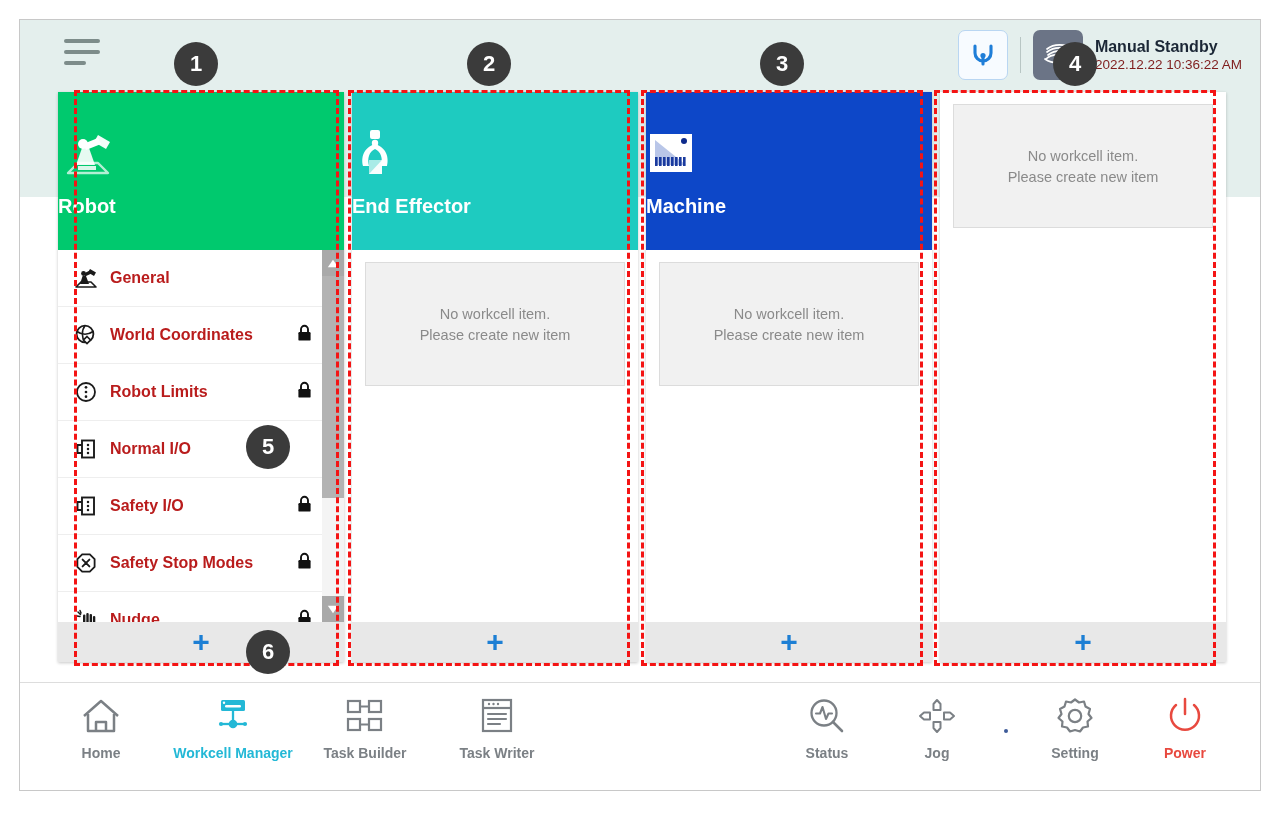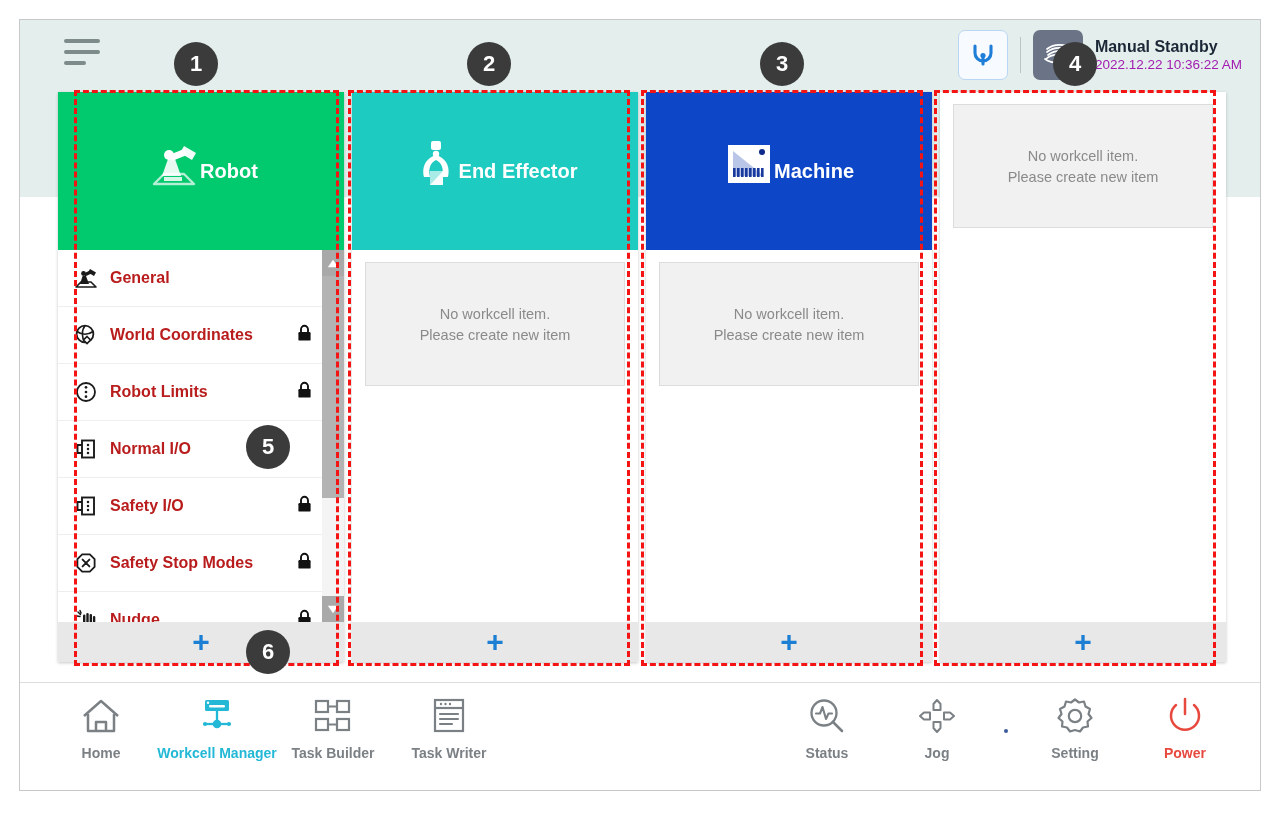--- a/index.html
+++ b/index.html
@@ -71,42 +71,42 @@
   }
   #status-text-block {
     margin-left: 12px;
     line-height: 1.25;
   }
   #status-title {
     font-size: 16px; font-weight: bold; color: #1b2736;
     white-space: nowrap;
   }
   #status-datetime {
-    font-size: 13.5px; color: #a21caf;
+    font-size: 13.5px; color: #7f1d1d;
     white-space: nowrap;
   }
 
   
   #cards-row {
     position: absolute;
     left: 38px; top: 72px;
     width: 1168px; height: 570px;
     display: flex;
     gap: 8px;
   }
   .workcell-card {
     width: 286px;
     background: #ffffff;
     box-shadow: 0 1px 3px rgba(0,0,0,0.22);
     display: flex; flex-direction: column;
   }
   .card-header {
     height: 158px;
-    display: flex; flex-direction: row;
-    align-items: center; justify-content: center;
+    display: flex; flex-direction: column;
+    align-items: flex-start; justify-content: center;
     cursor: pointer;
     flex: none;
   }
   .card-header .card-icon {
     height: 58px;
     display: flex; align-items: center; justify-content: center;
     margin-bottom: 12px;
   }
   .card-header .card-title {
     font-size: 20px; font-weight: bold; color: #ffffff;
@@ -198,21 +198,21 @@
     position: absolute;
     left: 0; bottom: 0;
     width: 100%; height: 108px;
     background: #ffffff;
     border-top: 1px solid #dddddd;
   }
   #nav-left, #nav-right {
     position: absolute; top: 10px;
     display: flex; align-items: flex-start;
   }
-  #nav-left  { left: 38px;  gap: 30px; }
+  #nav-left  { left: 38px;  gap: 46px; }
   #nav-right { right: 32px; gap: 24px; }
   .nav-item {
     width: 86px;
     display: flex; flex-direction: column;
     align-items: center; cursor: pointer;
   }
   .nav-item .nav-icon {
     height: 46px;
     display: flex; align-items: center; justify-content: center;
   }

